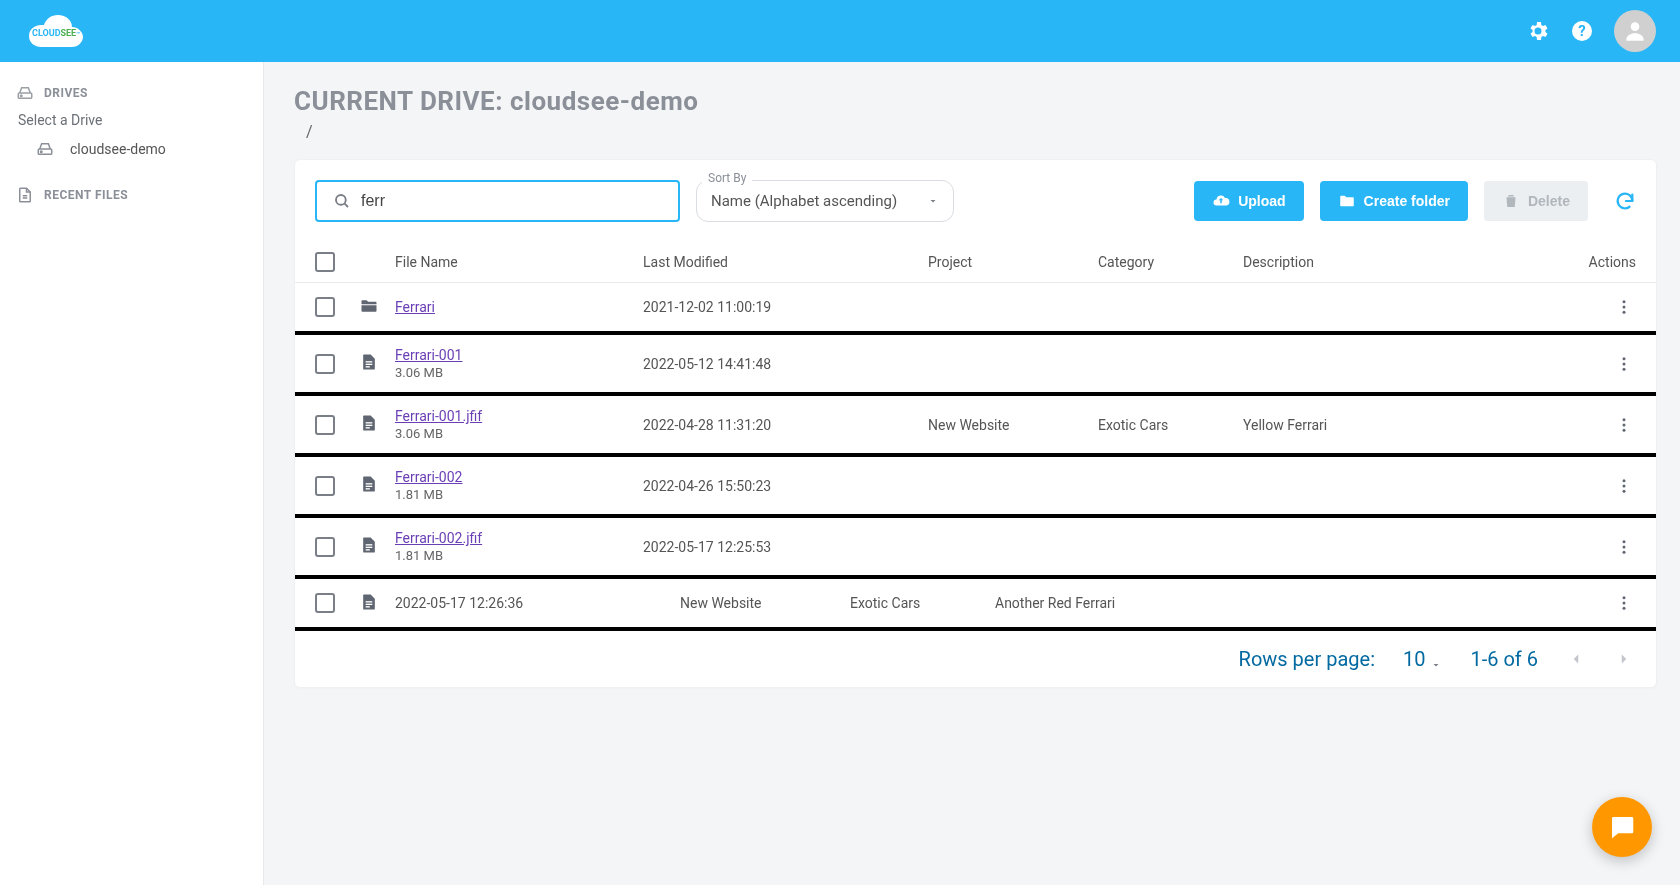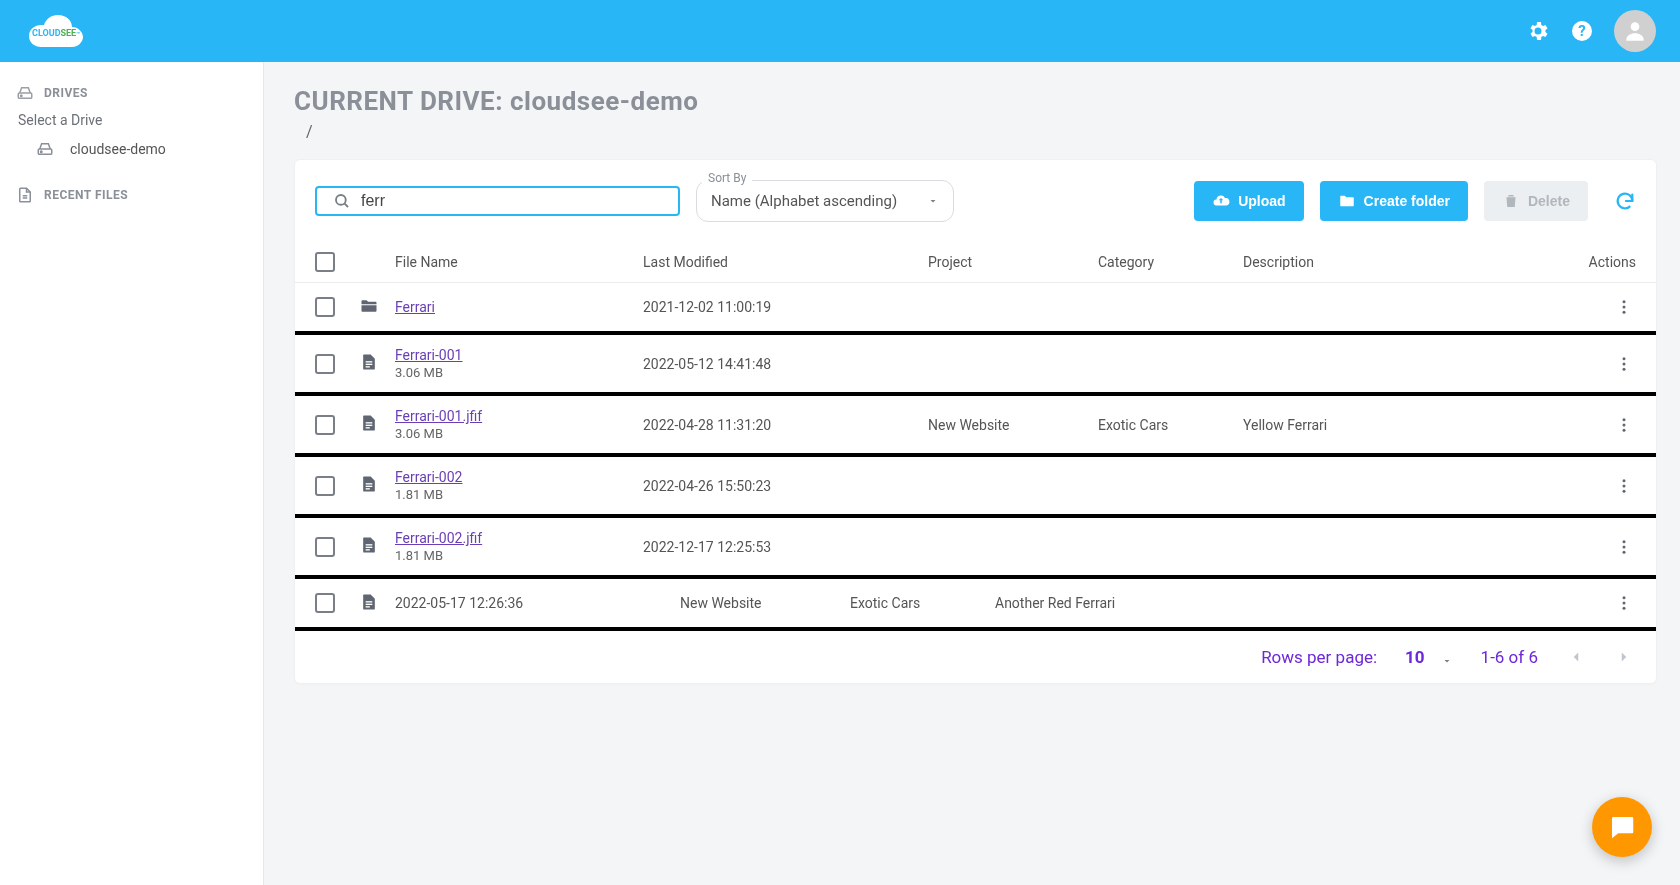--- a/index.html
+++ b/index.html
@@ -50,21 +50,21 @@
   .page-title { font-size:26px; font-weight:700; color:#8a8f98; letter-spacing:0.5px; }
   .breadcrumb { color:#666; margin:6px 0 18px 12px; font-size:16px; }
   .panel {
     background:#fff; border-radius:6px; border:1px solid #eef0f2;
     box-shadow:0 1px 2px rgba(0,0,0,0.02);
   }
   .toolbar {
     display:flex; align-items:center; padding:20px 20px; gap:16px;
   }
   .search-box {
-    width:365px; height:30px; border:2px solid #29b6f6; border-radius:4px;
+    width:365px; height:42px; border:2px solid #29b6f6; border-radius:4px;
     display:flex; align-items:center; padding:0 16px; gap:10px;
   }
   .search-box input {
     border:none; outline:none; font-size:16px; flex:1; color:#444;
   }
   .sort-wrap { position:relative; }
   .sort-label {
     position:absolute; top:-9px; left:6px; background:#fff; padding:0 6px;
     font-size:12px; color:#8a8f98;
   }
@@ -106,23 +106,23 @@
   .file-size { color:#666; font-size:13px; margin-top:2px; }
   .row-icon { color:#5f6671; width:20px; height:20px; }
   .actions-dots {
     width:24px; height:24px; cursor:pointer; color:#5f6671; margin-left:auto;
     display:flex;align-items:center;justify-content:center;
   }
   .tr-multiline .col-name-inner { display:flex; flex-direction:column; }
   
   .tfoot {
     display:flex; align-items:center; justify-content:flex-end; padding:16px 22px; gap:28px;
-    color:#6d28d9; font-size:17px;
-  }
-  .rows-sel { display:flex; align-items:flex-end; gap:16px; cursor:pointer;font-weight:bold; }
+    color:#0369a1; font-size:20px;
+  }
+  .rows-sel { display:flex; align-items:flex-end; gap:5px; cursor:pointer; }
   .page-arrows { display:flex; gap:28px; }
   .page-arrow { width:20px; height:20px; color:#b3b9bf; cursor:pointer; display:flex;align-items:center;justify-content:center;}
   
   .chat-fab {
     position:fixed; right:28px; bottom:28px; width:60px; height:60px; border-radius:50%;
     background:#ff9800; display:flex; align-items:center; justify-content:center; color:#fff;
     box-shadow:0 4px 14px rgba(0,0,0,0.22); cursor:pointer;
   }
 </style>
 </head>
@@ -381,21 +381,21 @@
                 <rect x="8" y="11" width="8" height="1.6" fill="#fff"></rect>
                 <rect x="8" y="14" width="8" height="1.6" fill="#fff"></rect>
                 <rect x="8" y="17" width="5" height="1.6" fill="#fff"></rect>
               </svg></div>
     <div class="col-name">
       <div class="col-name-inner">
         <a class="file-link">Ferrari-002.jfif</a>
         <div class="file-size">1.81 MB</div>
       </div>
     </div>
-    <div class="col-modified">2022-12-17 12:25:53</div>
+    <div class="col-modified">2022-05-17 12:25:53</div>
     <div class="col-project"></div>
     <div class="col-category"></div>
     <div class="col-desc"></div>
     <div class="col-actions">
               <div class="actions-dots">
                 <svg viewBox="0 0 24 24" width="18" height="18" fill="#5f6671">
                   <circle cx="12" cy="5" r="2"></circle>
                   <circle cx="12" cy="12" r="2"></circle>
                   <circle cx="12" cy="19" r="2"></circle>
                 </svg>

